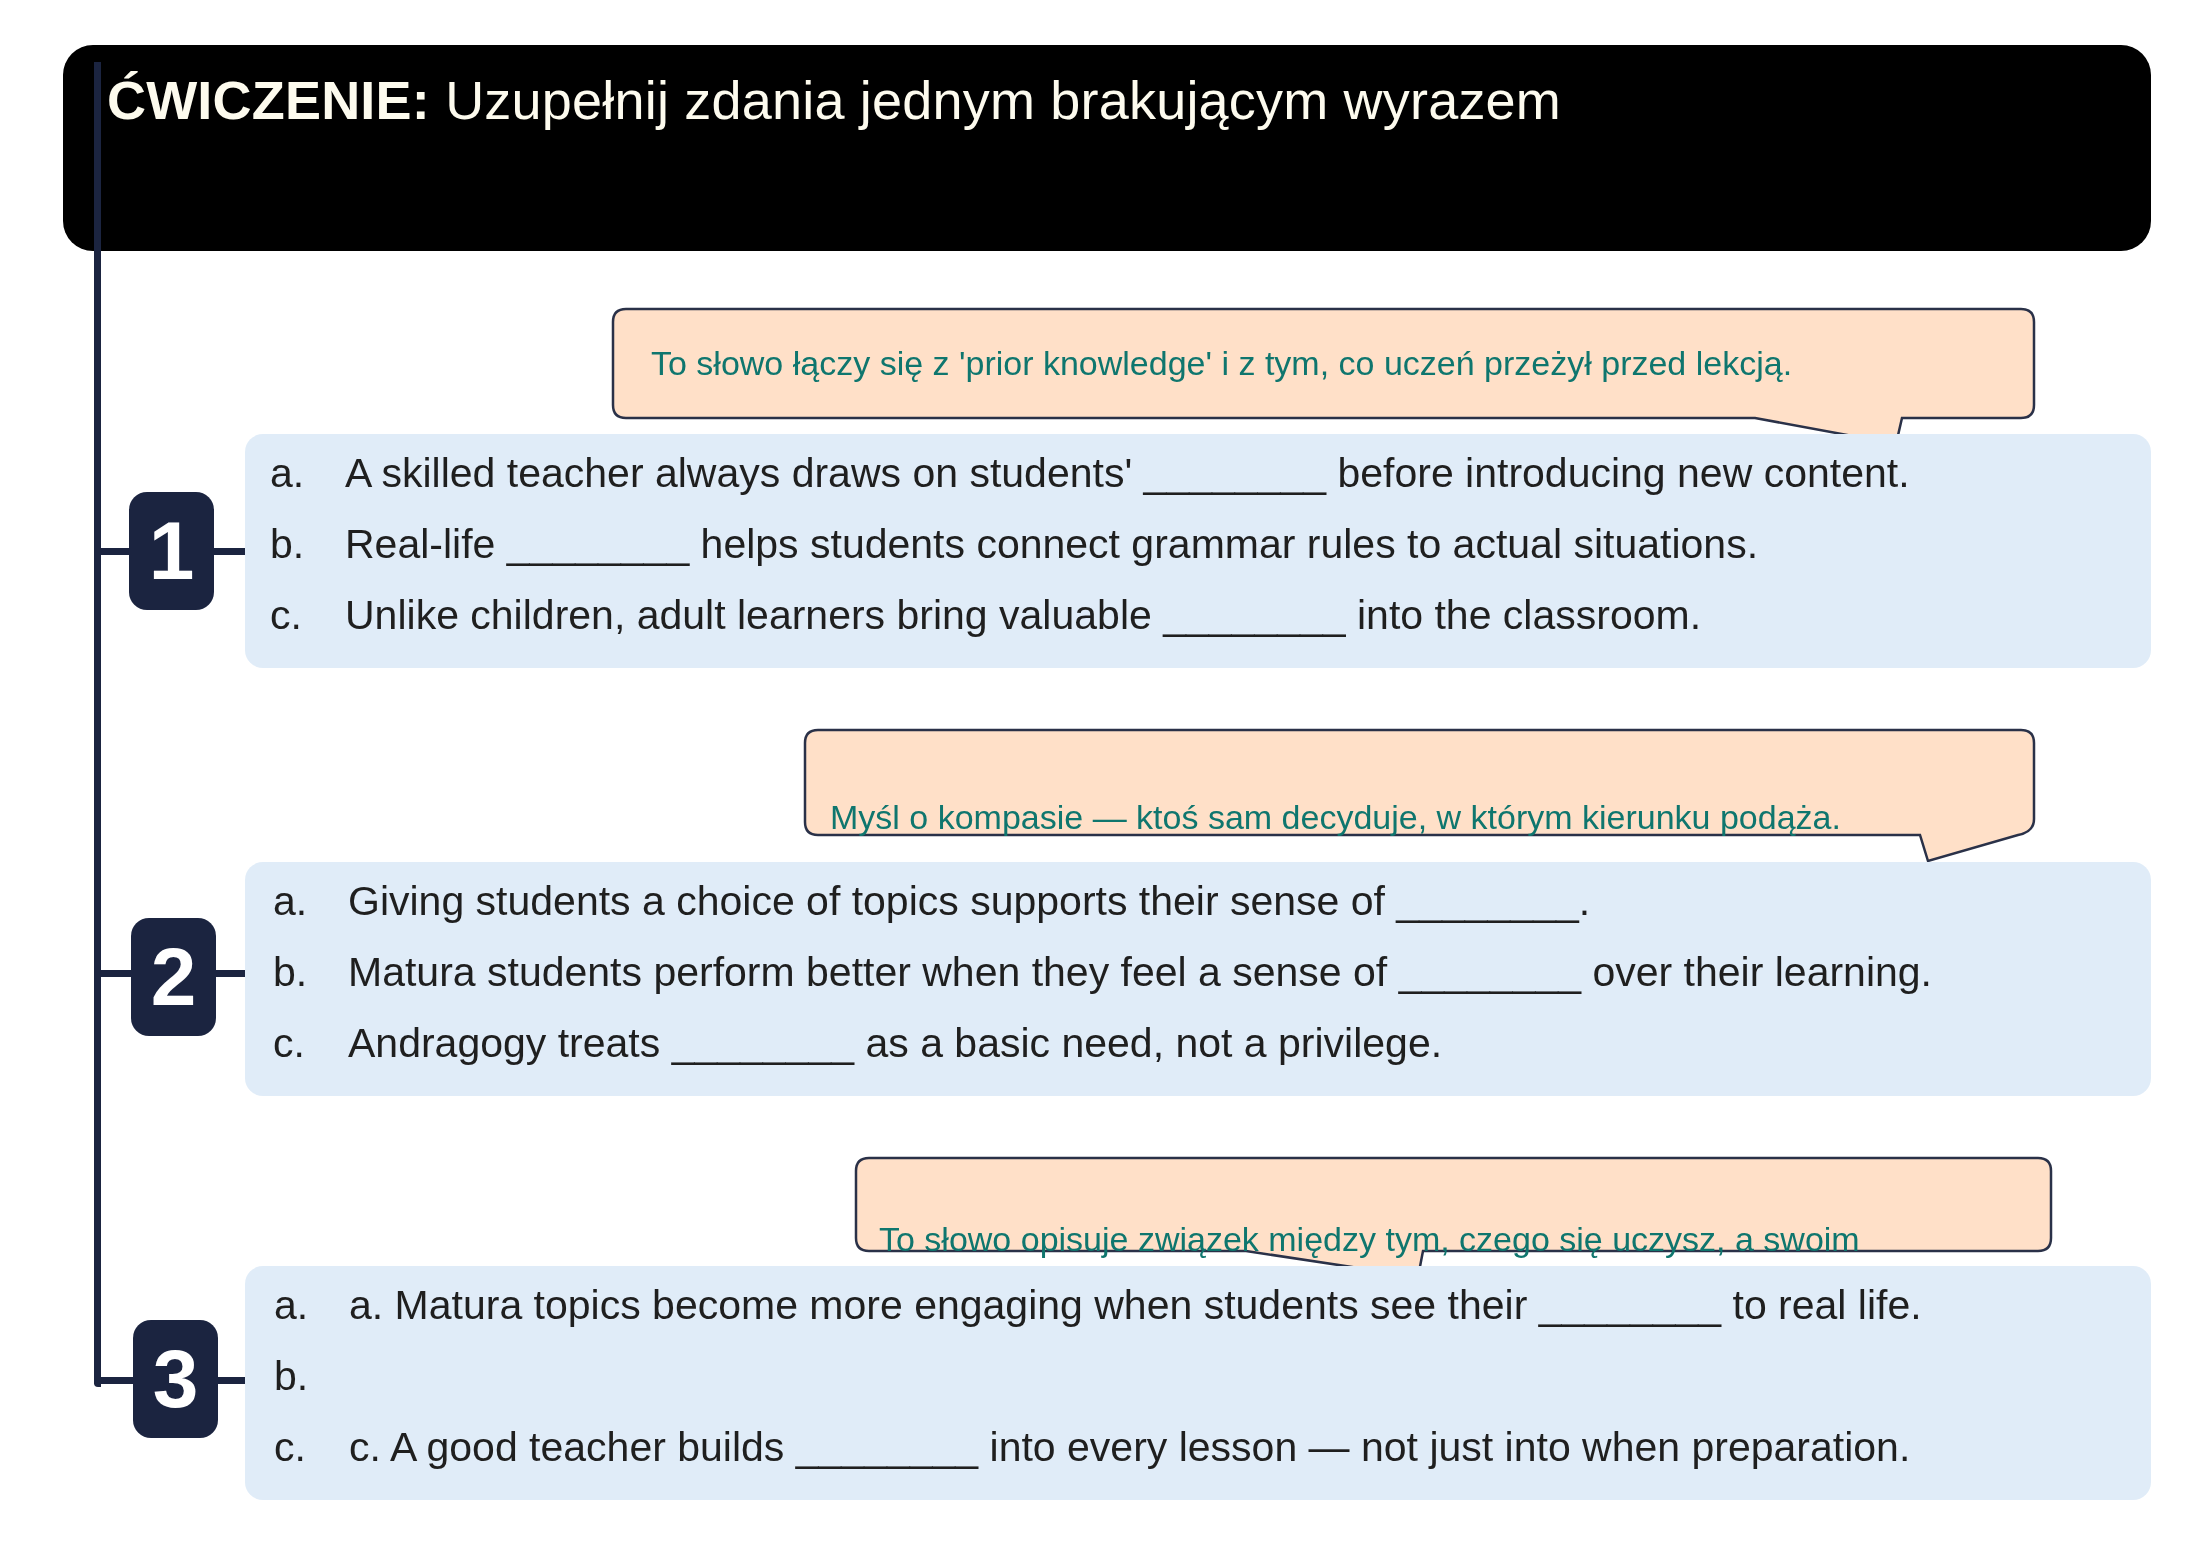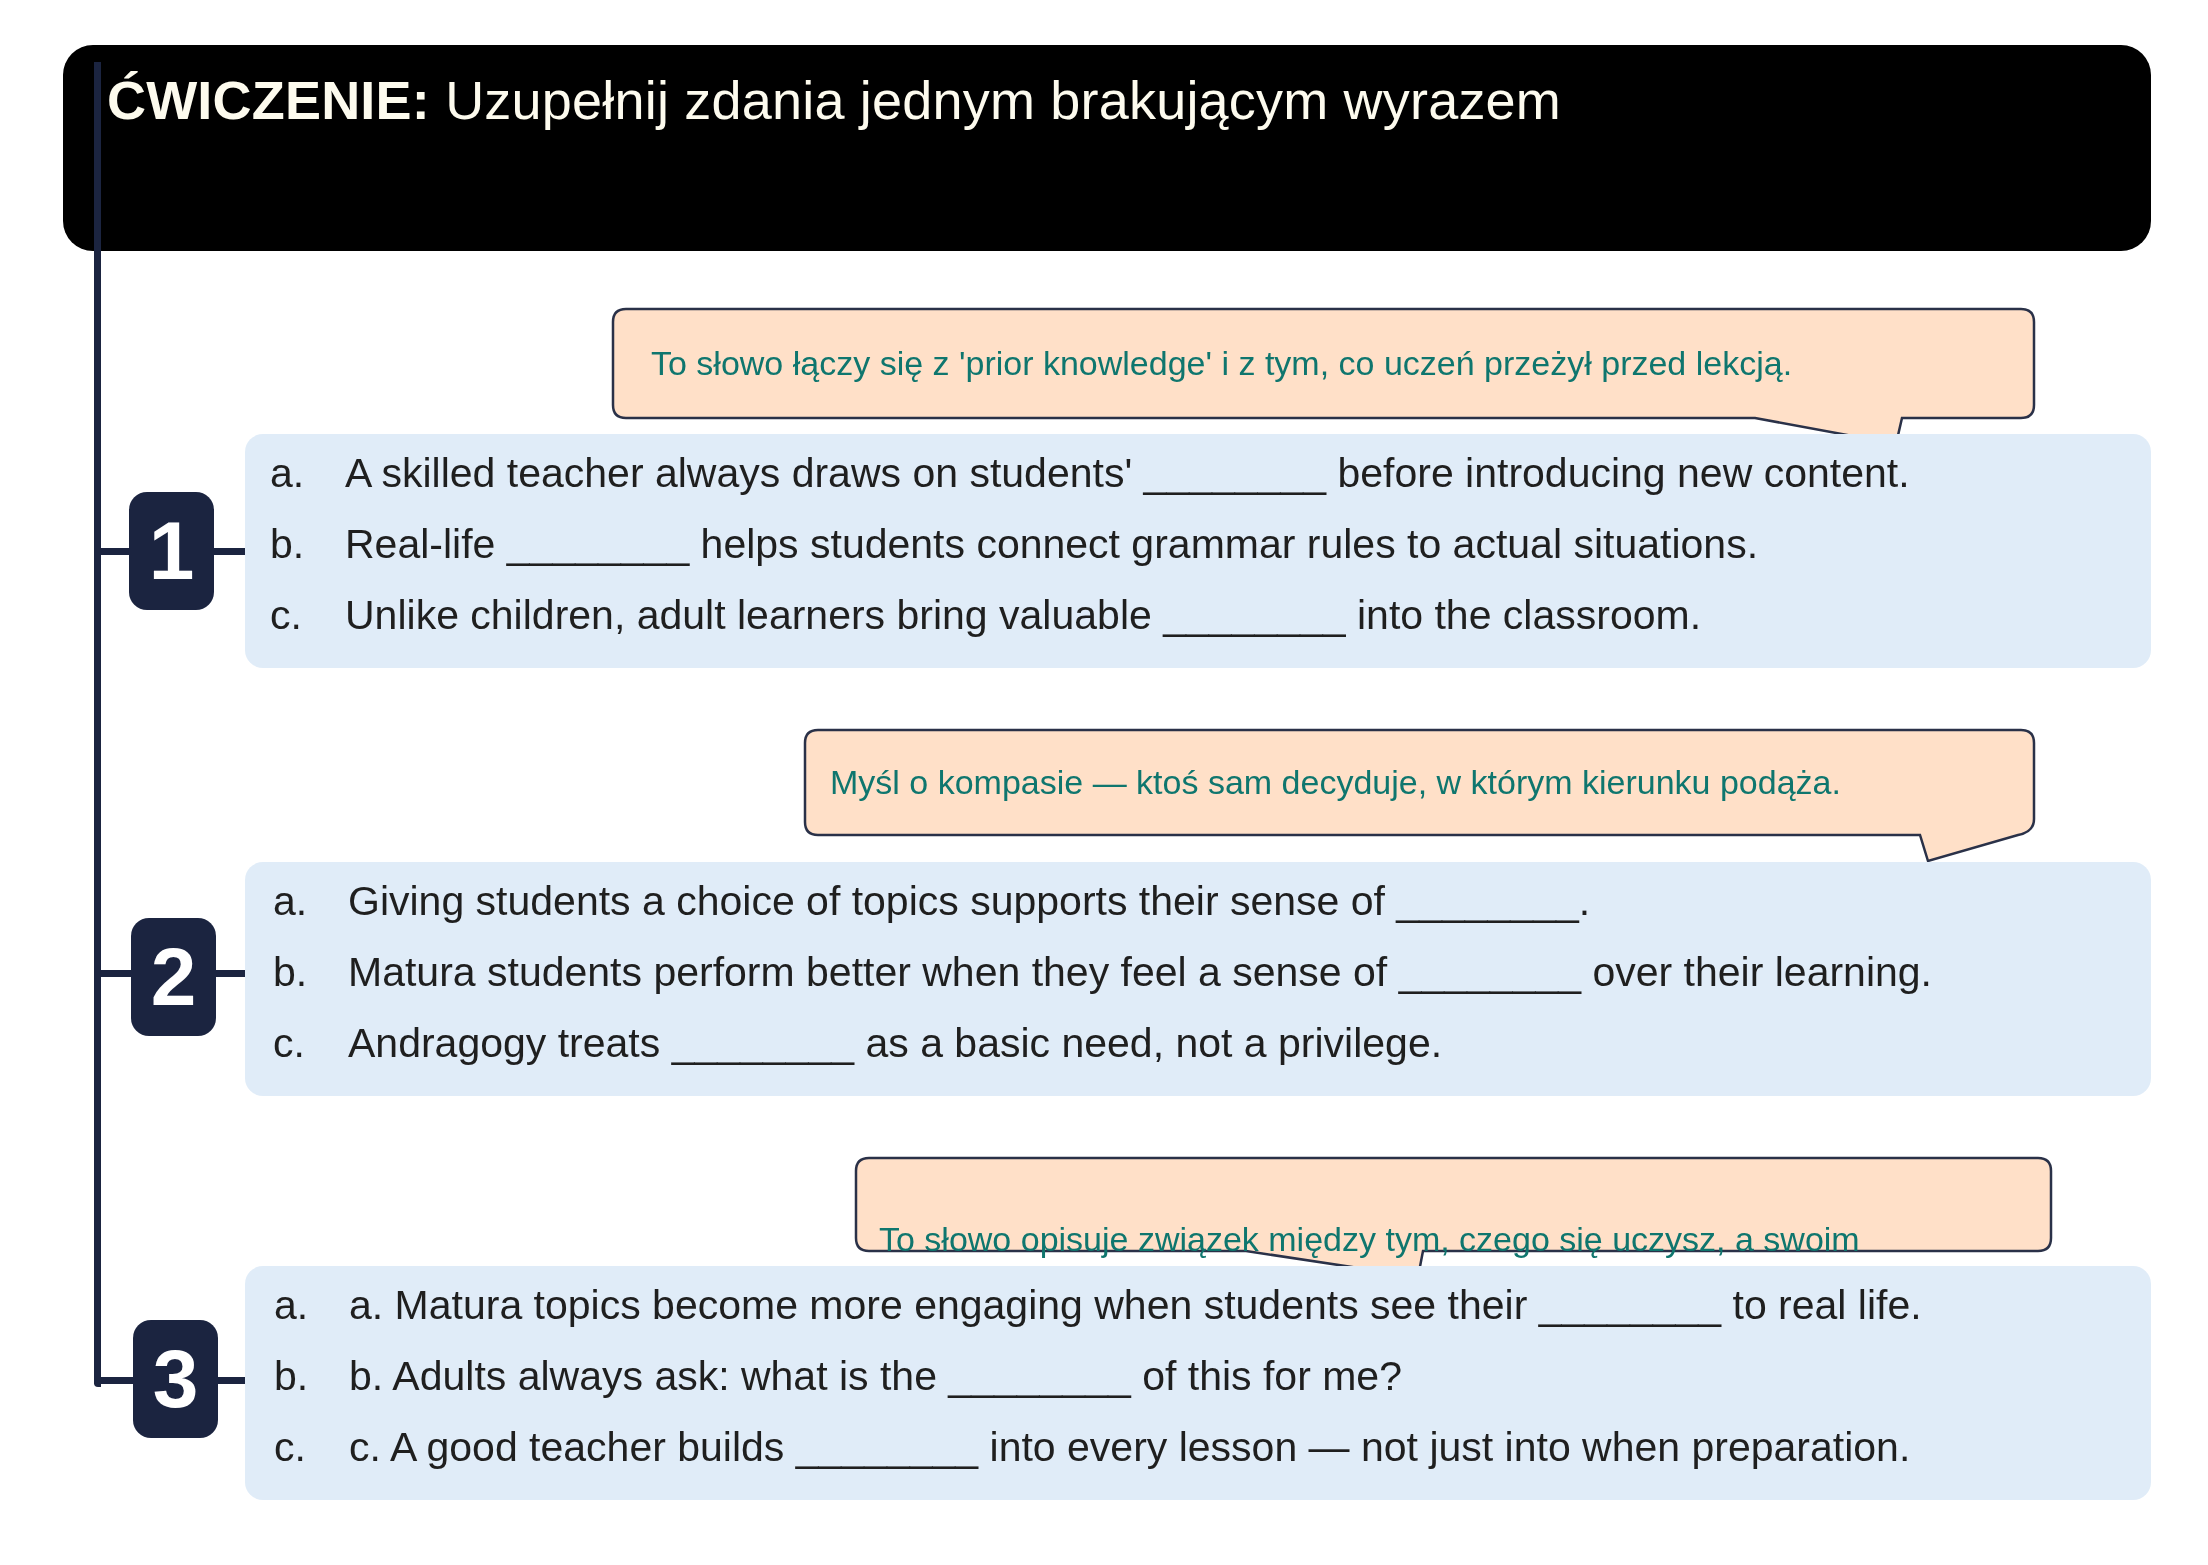--- a/index.html
+++ b/index.html
@@ -145,21 +145,21 @@
   </div>
 </div>
 
 <div class="connector" style="top:548px;"></div>
 <div class="badge" style="left:129px; top:492px;">1</div>
 
 <div class="hint" style="left:804px; top:729px; width:1231px; height:107px;">
   <svg width="1231" height="135">
     <path d="M14,1 H1217 Q1230,1 1230,14 V90 Q1230,103 1214,106 L1124,132 L1116,106 H14 Q1,106 1,93 V14 Q1,1 14,1 Z" fill="#ffe0c8" stroke="#2a3148" stroke-width="2.5"></path>
   </svg>
-  <div class="hint-text" style="width:1378px; height:107px; padding-left:26px; box-sizing:border-box;">Myśl o kompasie — ktoś sam decyduje, w którym kierunku podąża.</div>
+  <div class="hint-text" style="width:1378px; height:107px; padding-left:26px; box-sizing:border-box;margin-top:35px;">Myśl o kompasie — ktoś sam decyduje, w którym kierunku podąża.</div>
 </div>
 
 <div class="panel" style="top:862px;">
   <div class="q-line" style="left:28px; top:9px;">
     <span class="q-label">a.</span>
     <span class="q-text">Giving students a choice of topics supports their sense of ________.</span>
   </div>
   <div class="q-line" style="left:28px; top:80px;">
     <span class="q-label">b.</span>
     <span class="q-text">Matura students perform better when they feel a sense of ________ over their learning.</span>
@@ -180,21 +180,20 @@
   <div class="hint-text" style="width:1197px; height:95px; padding-left:24px; box-sizing:border-box;margin-top:35px;">To słowo opisuje związek między tym, czego się uczysz, a swoim</div>
 </div>
 
 <div class="panel" style="top:1266px;">
   <div class="q-line" style="left:29px; top:9px;">
     <span class="q-label">a.</span>
     <span class="q-text">a. Matura topics become more engaging when students see their ________ to real life.</span>
   </div>
   <div class="q-line" style="left:29px; top:80px;">
     <span class="q-label">b.</span>
-    <span class="q-text">b. Adults always ask: what is the ________ of this for me?</span>
   </div>
   <div class="q-line" style="left:29px; top:151px;">
     <span class="q-label">c.</span>
     <span class="q-text">c. A good teacher builds ________ into every lesson — not just into when preparation.</span>
   </div>
 </div>
 
 <div class="connector" style="top:1377px;"></div>
 <div class="badge" style="left:133px; top:1320px;">3</div>
 

